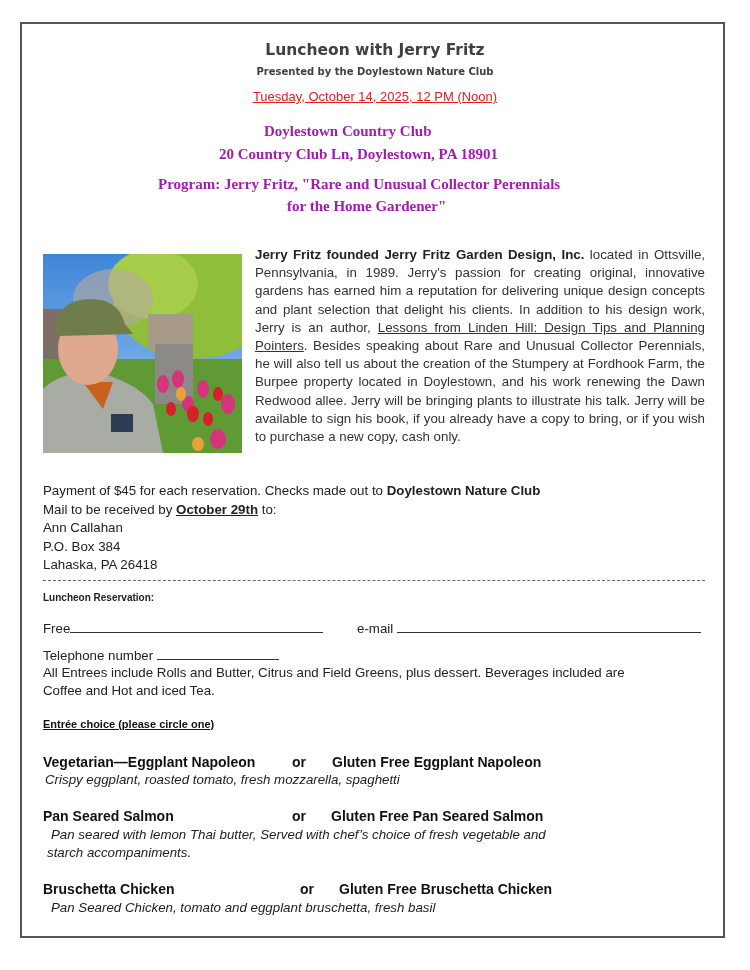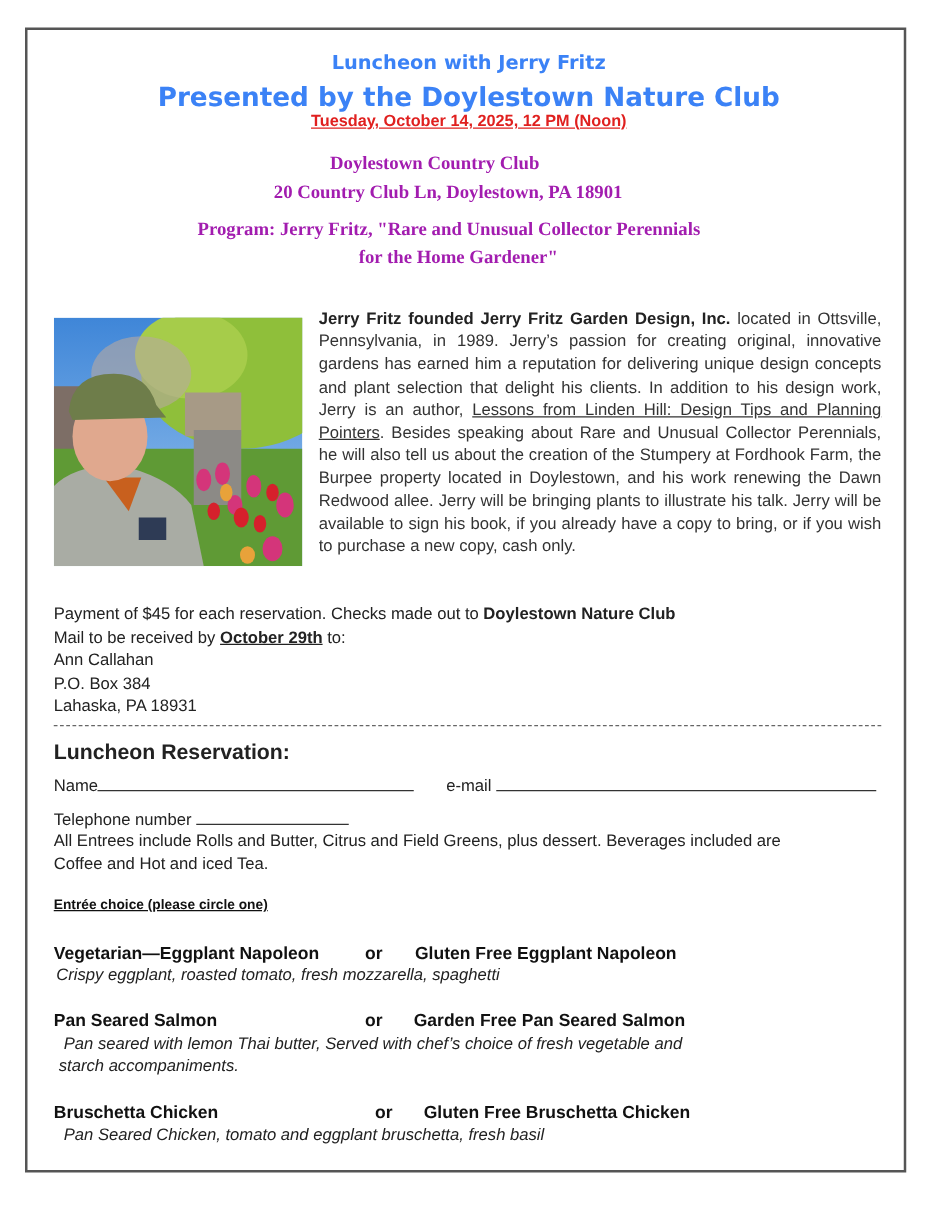--- a/index.html
+++ b/index.html
@@ -1,26 +1,26 @@
 <!DOCTYPE html>
 <html><head>
 <meta charset="utf-8">
 <style>
   html, body { margin: 0; padding: 0; background: #ffffff; }
   body { width: 750px; height: 970px; position: relative; overflow: hidden;
          font-family: "Liberation Sans", sans-serif; color: #222; }
   .frame { position: absolute; left: 20px; top: 22px; width: 705px; height: 916px;
            border: 2px solid #555; box-sizing: border-box; }
   .abs { position: absolute; white-space: nowrap; }
-  .hdr { font-family: "DejaVu Sans", sans-serif; font-weight: bold; color: #3b82f6;
+  .hdr { font-family: "DejaVu Sans", sans-serif; font-weight: bold; color: #404040;
          left: 0; width: 750px; text-align: center; }
   .h1 { top: 41px; font-size: 15.5px; }
-  .h2 { top: 66px; font-size: 21px; }
+  .h2 { top: 66px; font-size: 10px; }
   .date { top: 89px; left: 0; width: 750px; text-align: center; color: #e0201f;
-          font-weight: bold; font-size: 13px; text-decoration: underline; }
+          font-weight: normal; font-size: 13px; text-decoration: underline; }
   .venue { font-family: Liberation Serif, serif; font-weight: bold; font-size: 15px; color: #a21caf; }
   .v1 { top: 123px; left: 264px; }
   .v2 { top: 146px; left: 219px; }
   .p1 { top: 176px; left: 158px; }
   .p2 { top: 198px; left: 287px; }
   .photo { position: absolute; left: 43px; top: 254px; width: 199px; height: 199px; overflow: hidden; }
   .bio { position: absolute; left: 255px; top: 246px; width: 450px; font-size: 13.3px;
          line-height: 18.2px; text-align: justify; color: #333; }
   .bio b { color: #222; }
   .bio u { text-decoration: underline; }
@@ -91,28 +91,28 @@
 </div>
 
 <div class="abs body-text" style="top:483px; left:43px;">
   <span>Payment of $45 for each reservation.  Checks made out to </span><b>Doylestown Nature Club</b>
 </div>
 <div class="abs body-text" style="top:502px; left:43px;">
   <span>Mail to be received by </span><b><u>October 29th</u></b><span> to:</span>
 </div>
 <div class="abs body-text" style="top:520px; left:43px;">Ann Callahan</div>
 <div class="abs body-text" style="top:539px; left:43px;">P.O. Box 384</div>
-<div class="abs body-text" style="top:557px; left:43px;">Lahaska, PA 18931</div>
+<div class="abs body-text" style="top:557px; left:43px;">Lahaska, PA 26418</div>
 
 <div class="dash"></div>
 
-<div class="abs" style="top:592px; left:43px; font-size:17px; font-weight:bold; color:#222;">Luncheon Reservation:</div>
+<div class="abs" style="top:592px; left:43px; font-size:10px; font-weight:bold; color:#222;">Luncheon Reservation:</div>
 
 <div class="abs body-text" style="top:619px; left:43px;">
-  <span>Name</span><span class="field-line" style="width:253px;"></span>
+  <span>Free</span><span class="field-line" style="width:253px;"></span>
 </div>
 <div class="abs body-text" style="top:619px; left:357px;">
   <span>e-mail</span>&nbsp;<span class="field-line" style="width:304px;"></span>
 </div>
 <div class="abs body-text" style="top:646px; left:43px;">
   <span>Telephone number</span>&nbsp;<span class="field-line" style="width:122px;"></span>
 </div>
 <div class="abs body-text" style="top:665px; left:43px; width:662px; text-align:justify; white-space:normal;">
   <span>All Entrees include Rolls and Butter, Citrus and Field Greens, plus dessert.  Beverages included are</span>
 </div>
@@ -120,20 +120,20 @@
 
 <div class="abs" style="top:718px; left:43px; font-size:11px; font-weight:bold; text-decoration:underline; color:#111;">Entrée choice (please circle one)</div>
 
 <div class="abs dish" style="top:754px; left:43px;">Vegetarian—Eggplant Napoleon</div>
 <div class="abs dish" style="top:754px; left:292px;">or</div>
 <div class="abs dish" style="top:754px; left:332px;">Gluten Free Eggplant Napoleon</div>
 <div class="abs desc" style="top:772px; left:45px;">Crispy eggplant, roasted tomato, fresh mozzarella, spaghetti</div>
 
 <div class="abs dish" style="top:808px; left:43px;">Pan Seared Salmon</div>
 <div class="abs dish" style="top:808px; left:292px;">or</div>
-<div class="abs dish" style="top:808px; left:331px;">Garden Free Pan Seared Salmon</div>
+<div class="abs dish" style="top:808px; left:331px;">Gluten Free Pan Seared Salmon</div>
 <div class="abs desc" style="top:827px; left:51px;">Pan seared with lemon Thai butter, Served with chef’s choice of fresh vegetable and</div>
 <div class="abs desc" style="top:845px; left:47px;">starch accompaniments.</div>
 
 <div class="abs dish" style="top:881px; left:43px;">Bruschetta Chicken</div>
 <div class="abs dish" style="top:881px; left:300px;">or</div>
 <div class="abs dish" style="top:881px; left:339px;">Gluten Free Bruschetta Chicken</div>
 <div class="abs desc" style="top:900px; left:51px;">Pan Seared  Chicken, tomato and eggplant bruschetta, fresh basil</div>
 
 </body></html>

